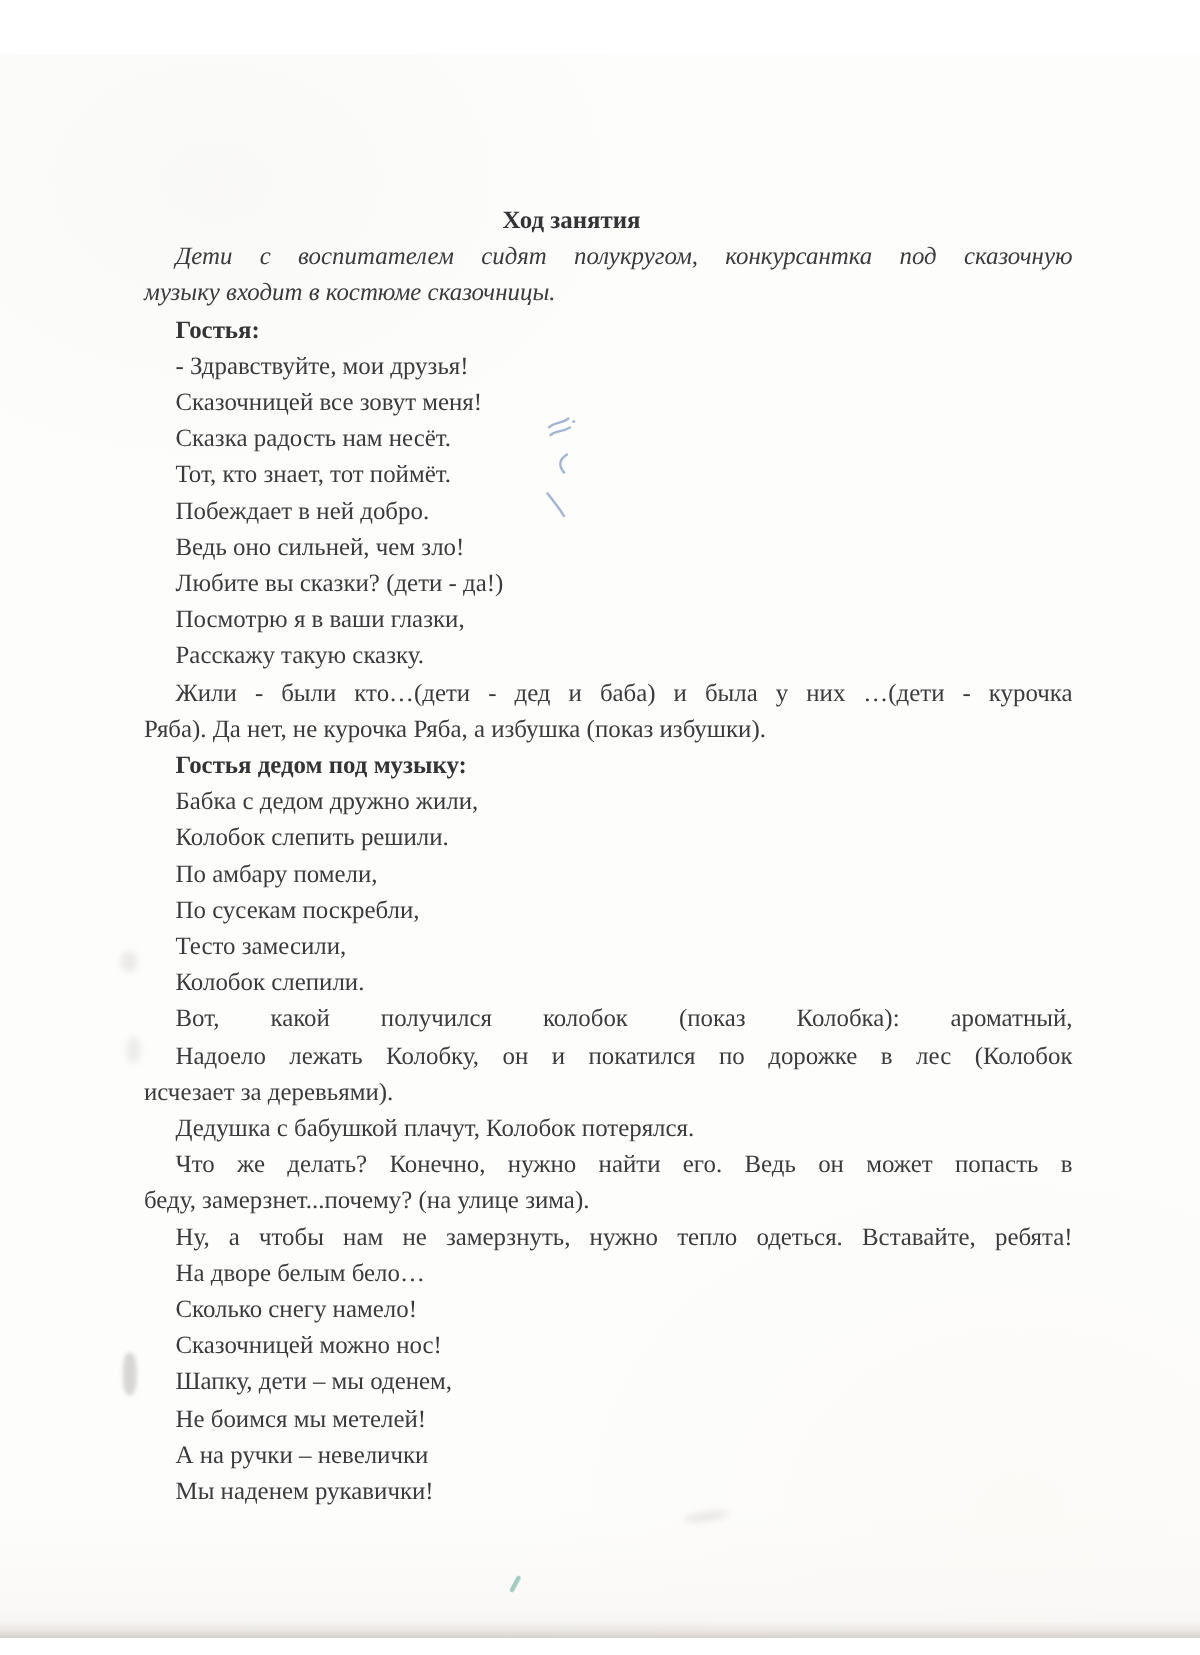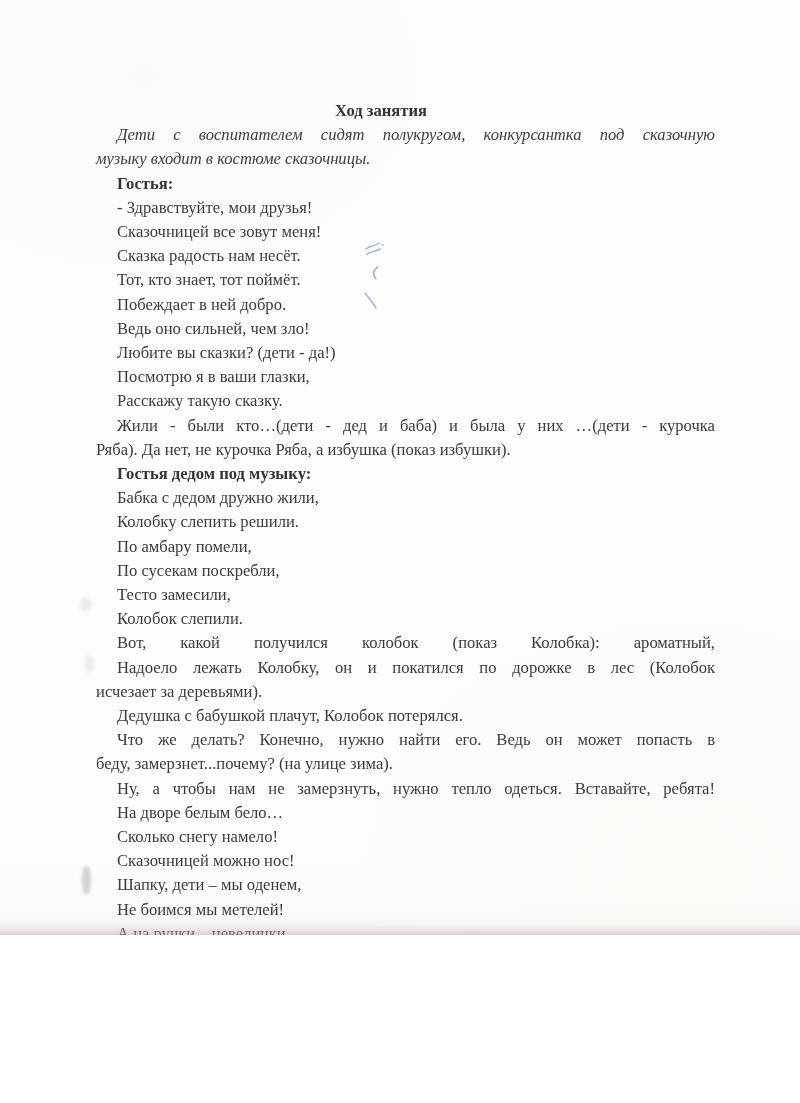--- a/index.html
+++ b/index.html
@@ -2,25 +2,26 @@
 <html><head>
 <meta charset="utf-8">
 <style>
   html,body{margin:0;padding:0;}
   body{
     width:800px;height:1103px;
     font-family:"Liberation Serif","DejaVu Serif",serif;
     background:#ffffff;
   }
   .page{
-    position:relative;width:800px;height:935px;overflow:hidden;
+    position:relative;width:800px;height:1056px;overflow:hidden;
     background:
       radial-gradient(420px 300px at 18% 8%, rgba(246,245,242,.5), rgba(246,245,242,0) 70%),
       radial-gradient(500px 380px at 85% 92%, rgba(250,248,244,.55), rgba(250,248,244,0) 70%),
       linear-gradient(180deg,#fdfdfc 0%, #fdfdfc 92%, #faf9f8 98%, #f3f1ef 100%);
+    margin-top: 36px;
   }
   .doc{
     position:absolute;left:96px;top:99px;width:619px;
     font-size:16.6px;line-height:24.2px;color:#3b3b3d;
     -webkit-font-smoothing:antialiased;
   }
   .ln{min-height:24.2px;white-space:normal;}
   .ind{padding-left:21px;}
   .b{font-weight:bold;color:#343436;}
   .it{font-style:italic;}
@@ -58,21 +59,21 @@
     <div class="ln ind">Тот, кто знает, тот поймёт.</div>
     <div class="ln ind">Побеждает в ней добро.</div>
     <div class="ln ind">Ведь оно сильней, чем зло!</div>
     <div class="ln ind">Любите вы сказки? (дети - да!)</div>
     <div class="ln ind">Посмотрю я в ваши глазки,</div>
     <div class="ln ind">Расскажу такую сказку.</div>
     <div class="ln ind jst">Жили - были кто…(дети - дед и баба) и была у них …(дети - курочка</div>
     <div class="ln">Ряба). Да нет, не курочка Ряба, а избушка (показ избушки).</div>
     <div class="ln ind b">Гостья дедом под музыку:</div>
     <div class="ln ind">Бабка с дедом дружно жили,</div>
-    <div class="ln ind">Колобку слепить решили.</div>
+    <div class="ln ind">Колобок слепить решили.</div>
     <div class="ln ind">По амбару помели,</div>
     <div class="ln ind">По сусекам поскребли,</div>
     <div class="ln ind">Тесто замесили,</div>
     <div class="ln ind">Колобок слепили.</div>
     <div class="ln ind jst">Вот, какой получился колобок (показ Колобка): ароматный,</div>
     <div class="ln ind jst">Надоело лежать Колобку, он и покатился по дорожке в лес (Колобок</div>
     <div class="ln">исчезает за деревьями).</div>
     <div class="ln ind">Дедушка с бабушкой плачут, Колобок потерялся.</div>
     <div class="ln ind jst">Что же делать? Конечно, нужно найти его. Ведь он может попасть в</div>
     <div class="ln">беду, замерзнет...почему? (на улице зима).</div>

